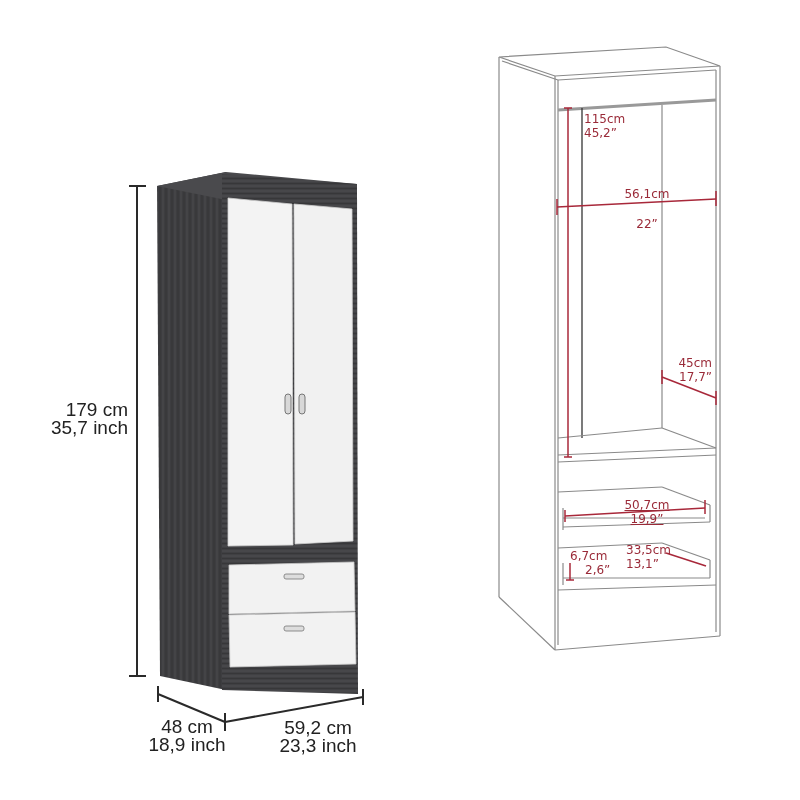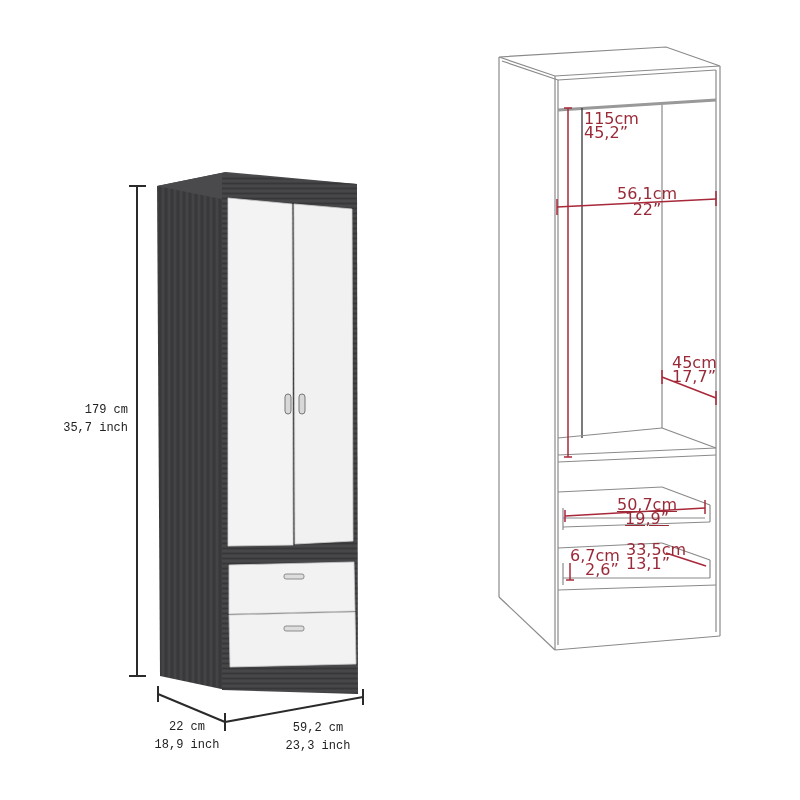--- a/index.html
+++ b/index.html
@@ -1,21 +1,21 @@
 <!DOCTYPE html>
 <html><head>
 <meta charset="utf-8">
 <style>
   html,body{margin:0;padding:0;background:#fff;}
   body{width:800px;height:800px;position:relative;overflow:hidden;font-family:"Liberation Sans",sans-serif;}
   svg{position:absolute;left:0;top:0;}
-  .lbl{position:absolute;font-family:Liberation Mono, monospace;color:#222;font-size:12px;line-height:18px;}
+  .lbl{position:absolute;font-family:Liberation Sans, sans-serif;color:#222;font-size:19px;line-height:18px;}
   .r{text-align:right;}
   .c{text-align:center;}
-  .red{color:#9a2a38;font-size:16px;line-height:14px;font-family:"DejaVu Sans",sans-serif;position:absolute;}
+  .red{color:#9a2a38;font-size:12px;line-height:14px;font-family:"DejaVu Sans",sans-serif;position:absolute;}
 </style>
 </head>
 <body>
 
 <svg width="800" height="800" viewBox="0 0 800 800">
   <defs>
     <pattern id="wood" width="6" height="10" patternUnits="userSpaceOnUse">
       <rect width="6" height="10" fill="#3d3d40"></rect>
       <line x1="1" y1="0" x2="1" y2="10" stroke="#4d4d50" stroke-width="0.8"></line>
       <line x1="4" y1="0" x2="4" y2="10" stroke="#2f2f31" stroke-width="0.7"></line>
@@ -116,35 +116,35 @@
     <line x1="570" y1="563" x2="570" y2="580"></line>
     <line x1="566" y1="580" x2="574" y2="580"></line>
   </g>
 </svg>
 
 <div class="lbl r" style="left:40px;top:401px;width:88px;">
   <div>179 cm</div>
   <div>35,7 inch</div>
 </div>
 <div class="lbl c" style="left:147px;top:718px;width:80px;">
-  <div>22 cm</div>
+  <div>48 cm</div>
   <div>18,9 inch</div>
 </div>
 <div class="lbl c" style="left:268px;top:719px;width:100px;">
   <div>59,2 cm</div>
   <div>23,3 inch</div>
 </div>
 
 <div class="red" style="left:584px;top:112px;">
   <div>115cm</div>
   <div>45,2”</div>
 </div>
 <div class="red" style="left:617px;top:187px;width:60px;text-align:center;">
   <div>56,1cm</div>
-  <div style="margin-top:2px">22”</div>
+  <div style="margin-top:16px">22”</div>
 </div>
 <div class="red" style="left:672px;top:356px;width:40px;text-align:right;">
   <div>45cm</div>
   <div>17,7”</div>
 </div>
 <div class="red" style="left:612px;top:498px;width:70px;text-align:center;text-decoration:underline;">
   <div>50,7cm</div>
   <div>19,9”</div>
 </div>
 <div class="red" style="left:626px;top:543px;width:44px;text-align:left;">

